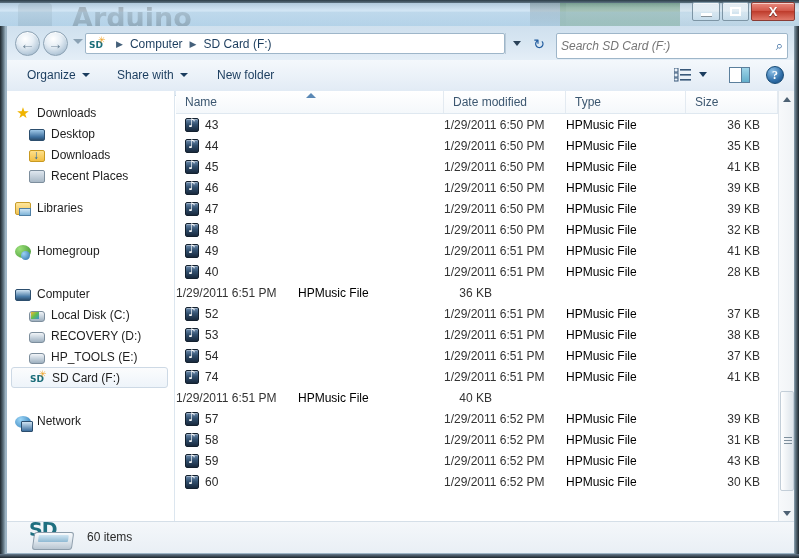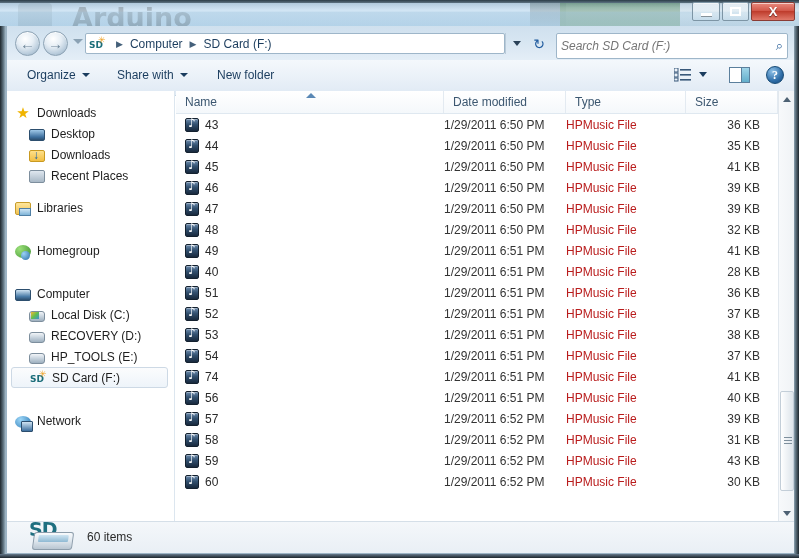--- a/index.html
+++ b/index.html
@@ -301,21 +301,21 @@
     border-left: 5px solid transparent; border-right: 5px solid transparent;
     border-bottom: 5px solid #5a88b5;
   }
   #rows { position: relative; width: 618px; }
   .frow {
     display: flex; align-items: center; height: 21px; width: 618px;
     font-size: 12px; color: #2a2a2a;
   }
   .cell-name { width: 268px; display: flex; align-items: center; padding-left: 9px; }
   .cell-date { width: 122px; color: #333; }
-  .cell-type { width: 120px; color: #b91c1c; }
+  .cell-type { width: 120px; color: #000000; }
   .cell-size { width: 92px; text-align: right; padding-right: 18px; color: #333; }
   .music-ico {
     width: 14px; height: 14px; margin-right: 6px; flex: 0 0 14px;
     border-radius: 2px; position: relative;
     background: linear-gradient(to bottom, #5c7fa8 0%, #2d4a6b 45%, #1b3category 100%);
     background: linear-gradient(to bottom, #6c8bad 0%, #32506f 45%, #18293d 100%);
     border: 1px solid #14212f;
     box-shadow: inset 0 1px 0 rgba(255,255,255,.35);
   }
   .music-ico::after {
@@ -622,24 +622,20 @@
           <div class="frow">
             <div class="cell-name">
               <span class="music-ico"></span>
               <span>40</span>
             </div>
             <div class="cell-date">1/29/2011 6:51 PM</div>
             <div class="cell-type">HPMusic File</div>
             <div class="cell-size">28 KB</div>
           </div>
           <div class="frow">
-            <div class="cell-name">
-              <span class="music-ico"></span>
-              <span>51</span>
-            </div>
             <div class="cell-date">1/29/2011 6:51 PM</div>
             <div class="cell-type">HPMusic File</div>
             <div class="cell-size">36 KB</div>
           </div>
           <div class="frow">
             <div class="cell-name">
               <span class="music-ico"></span>
               <span>52</span>
             </div>
             <div class="cell-date">1/29/2011 6:51 PM</div>
@@ -667,24 +663,20 @@
           <div class="frow">
             <div class="cell-name">
               <span class="music-ico"></span>
               <span>74</span>
             </div>
             <div class="cell-date">1/29/2011 6:51 PM</div>
             <div class="cell-type">HPMusic File</div>
             <div class="cell-size">41 KB</div>
           </div>
           <div class="frow">
-            <div class="cell-name">
-              <span class="music-ico"></span>
-              <span>56</span>
-            </div>
             <div class="cell-date">1/29/2011 6:51 PM</div>
             <div class="cell-type">HPMusic File</div>
             <div class="cell-size">40 KB</div>
           </div>
           <div class="frow">
             <div class="cell-name">
               <span class="music-ico"></span>
               <span>57</span>
             </div>
             <div class="cell-date">1/29/2011 6:52 PM</div>

